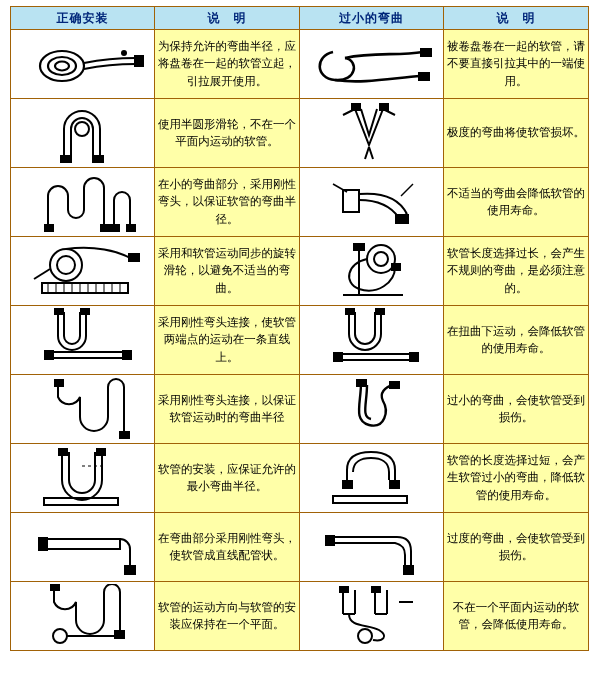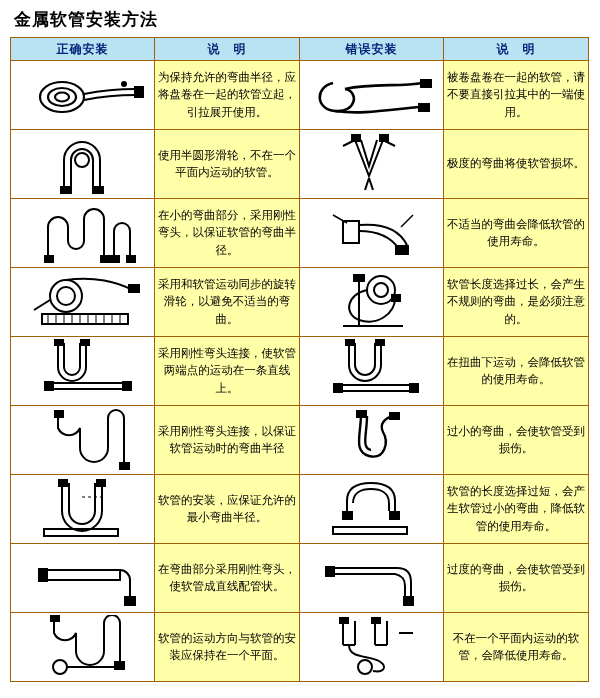--- a/index.html
+++ b/index.html
@@ -70,34 +70,33 @@
     display: block;
     margin: 1px auto;
   }
   .fig svg { display:block; }
 </style>
 </head>
 <body>
 
 <div class="page">
 
-  <div class="title">金属软管安装方法</div>
 
   <table class="grid">
     <colgroup>
       <col class="img">
         <col class="txt">
         <col class="img">
         <col class="txt">
     </colgroup>
     <thead>
       <tr>
         <th>正确安装</th>
         <th>说　明</th>
-        <th>错误安装</th>
+        <th>过小的弯曲</th>
         <th>说　明</th>
       </tr>
     </thead>
     <tbody>
 
       <tr>
         <td class="imgcell">
           <span class="fig">
             <svg width="138" height="64" viewBox="0 0 138 64">
               <g fill="none" stroke="#000" stroke-width="2.2">

